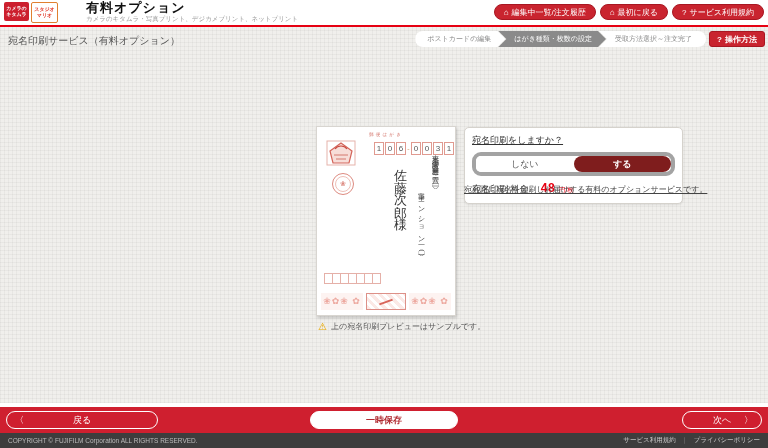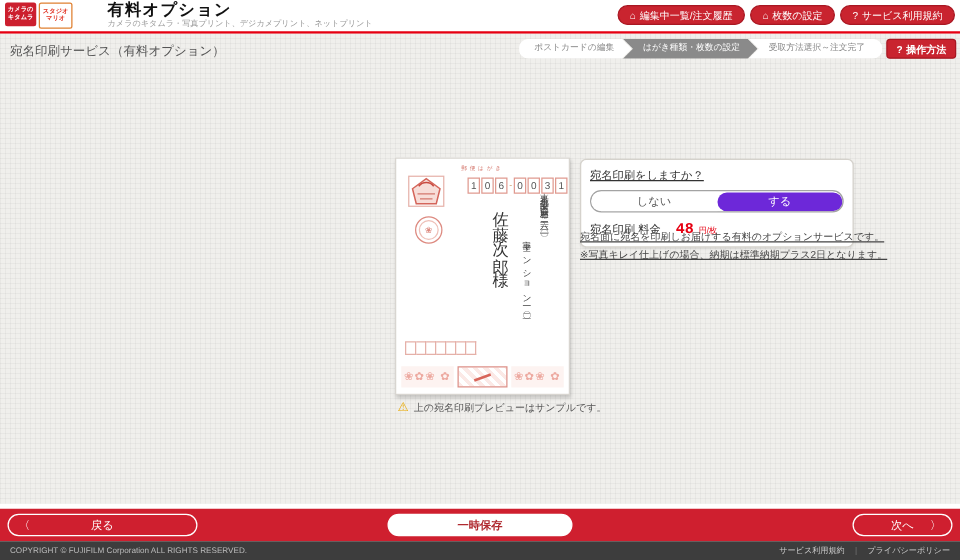--- a/index.html
+++ b/index.html
@@ -80,26 +80,26 @@
         background:#d8655a;transform:translate(-50%,-50%) rotate(-20deg);}
 
   .preview-note{position:absolute;left:318px;top:294px;font-size:8px;color:#555;
         display:flex;align-items:center;gap:4px;}
   .warn-ic{color:#e8a800;font-size:10px;}
 
   
   .panel{position:absolute;left:464px;top:100px;width:203px;background:#fff;
         border:1px solid #d5d2cc;border-radius:5px;padding:6px 7px 7px;box-shadow:0 1px 2px rgba(0,0,0,.08);}
   .panel .q{font-size:9px;color:#333;margin-bottom:5px;text-decoration:underline;}
-  .toggle{display:flex;height:16px;border-radius:9px;overflow:hidden;border:1px solid #a3a3a3;
-        margin-bottom:6px;align-items:center;}
+  .toggle{display:flex;height:16px;border-radius:9px;overflow:hidden;border:4px solid #a3a3a3;
+        margin-bottom:6px;}
   .opt{flex:1;display:flex;align-items:center;justify-content:center;font-size:9px;cursor:pointer;
         font-family:inherit;border:none;}
   .opt.no{background:#fff;color:#555;}
-  .opt.yes{background:#6d28d9;color:#fff;font-weight:normal;border-radius:9px;}
+  .opt.yes{background:#7f1d1d;color:#fff;font-weight:bold;border-radius:9px;}
   .pricerow{display:flex;align-items:baseline;gap:4px;font-size:9px;color:#333;}
   .price-val{color:#e60012;font-size:12px;font-weight:bold;margin-left:8px;font-family:Liberation Mono, monospace;}
   .price-unit{color:#e60012;font-size:6.5px;}
 
   .desc{position:absolute;left:464px;top:157px;width:252px;font-size:8px;color:#444;
         line-height:1.55;text-decoration:underline;}
   .desc .l2{margin-top:2px;}
 
   
   .gap-strip{position:absolute;left:0;right:0;top:403px;height:4px;background:#fff;}
@@ -134,21 +134,21 @@
       <div class="app-title">有料オプション</div>
       <div class="app-subtitle">カメラのキタムラ・写真プリント、デジカメプリント、ネットプリント</div>
     </div>
     <div class="hbtns">
       <button class="hbtn">
         <span class="ic">⌂</span>
         <span>編集中一覧/注文履歴</span>
       </button>
       <button class="hbtn">
         <span class="ic">⌂</span>
-        <span>枚数の設定</span>
+        <span>最初に戻る</span>
       </button>
       <button class="hbtn">
         <span class="ic">?</span>
         <span>サービス利用規約</span>
       </button>
     </div>
   </div>
 
   <div class="main">
 
@@ -225,21 +225,20 @@
       </div>
       <div class="pricerow">
         <span>宛名印刷 料金</span>
         <span class="price-val">48</span>
         <span class="price-unit">円/枚</span>
       </div>
     </div>
 
     <div class="desc">
       <div class="l1">宛名面に宛名を印刷しお届けする有料のオプションサービスです。</div>
-      <div class="l2">※写真キレイ仕上げの場合、納期は標準納期プラス2日となります。</div>
     </div>
   </div>
 
   <div class="gap-strip"></div>
 
   <div class="action-bar">
     <button class="abtn outline back">
       <span class="ch">〈</span>
       <span>戻る</span>
     </button>

